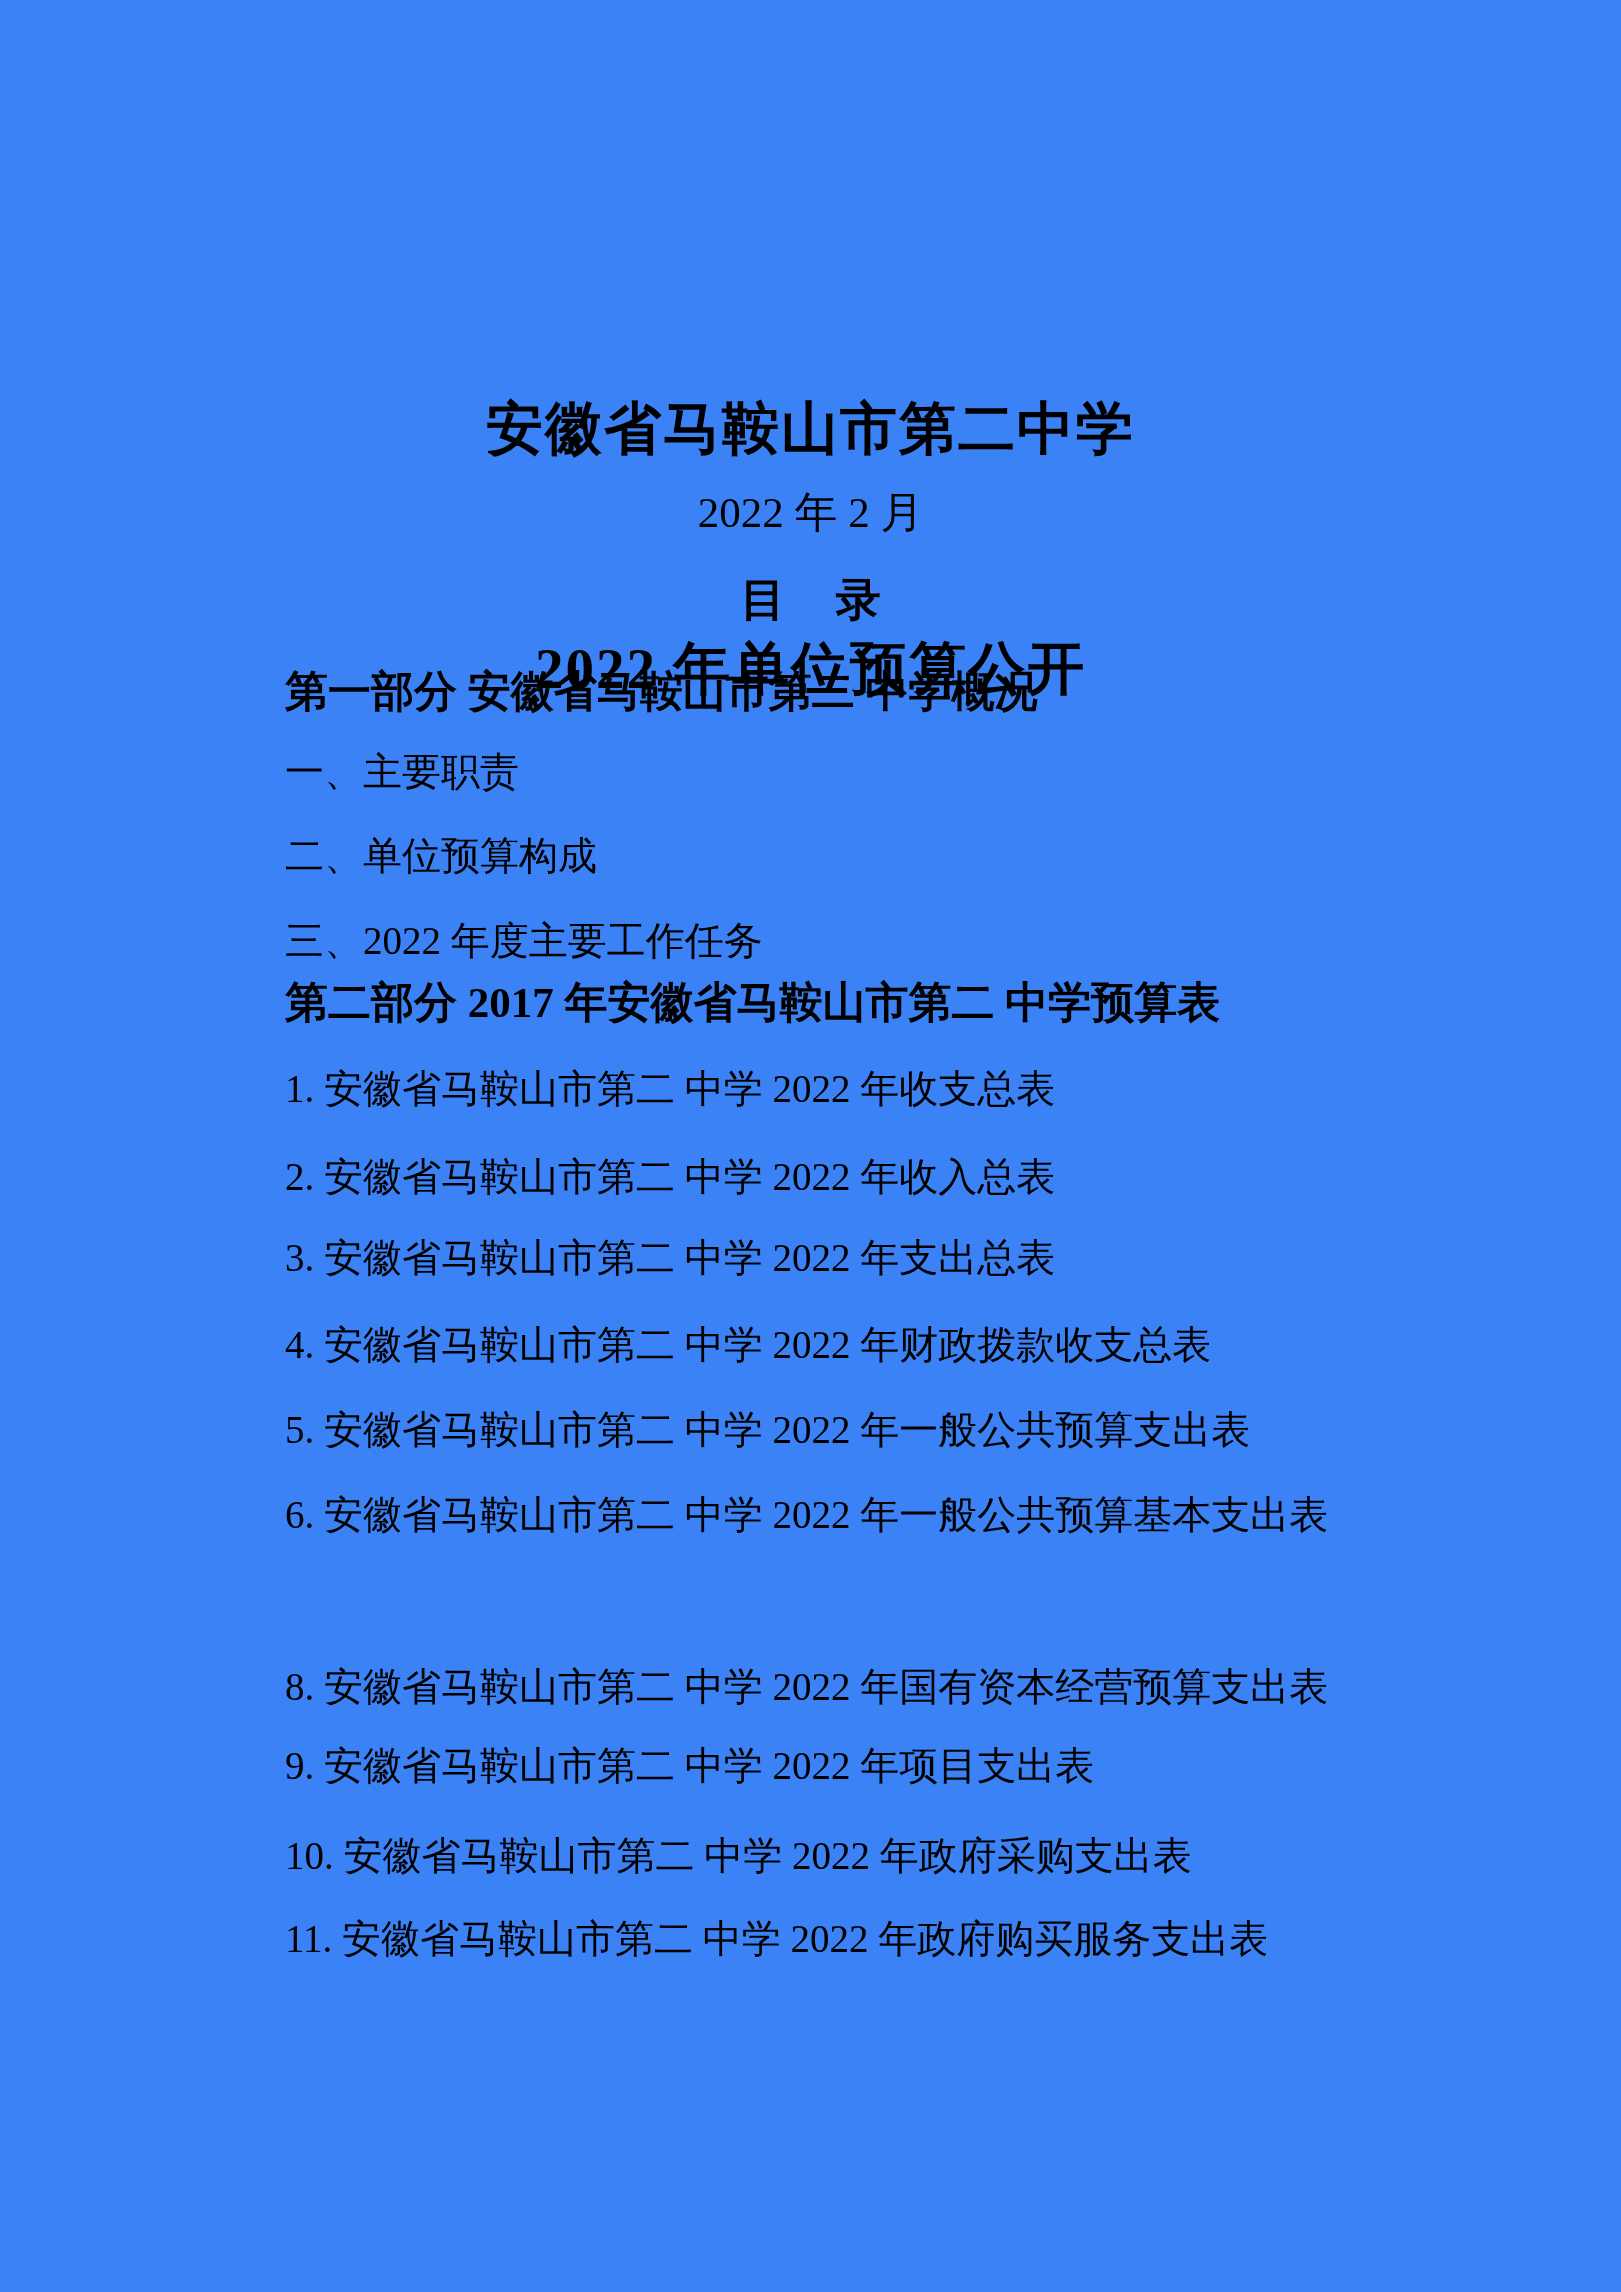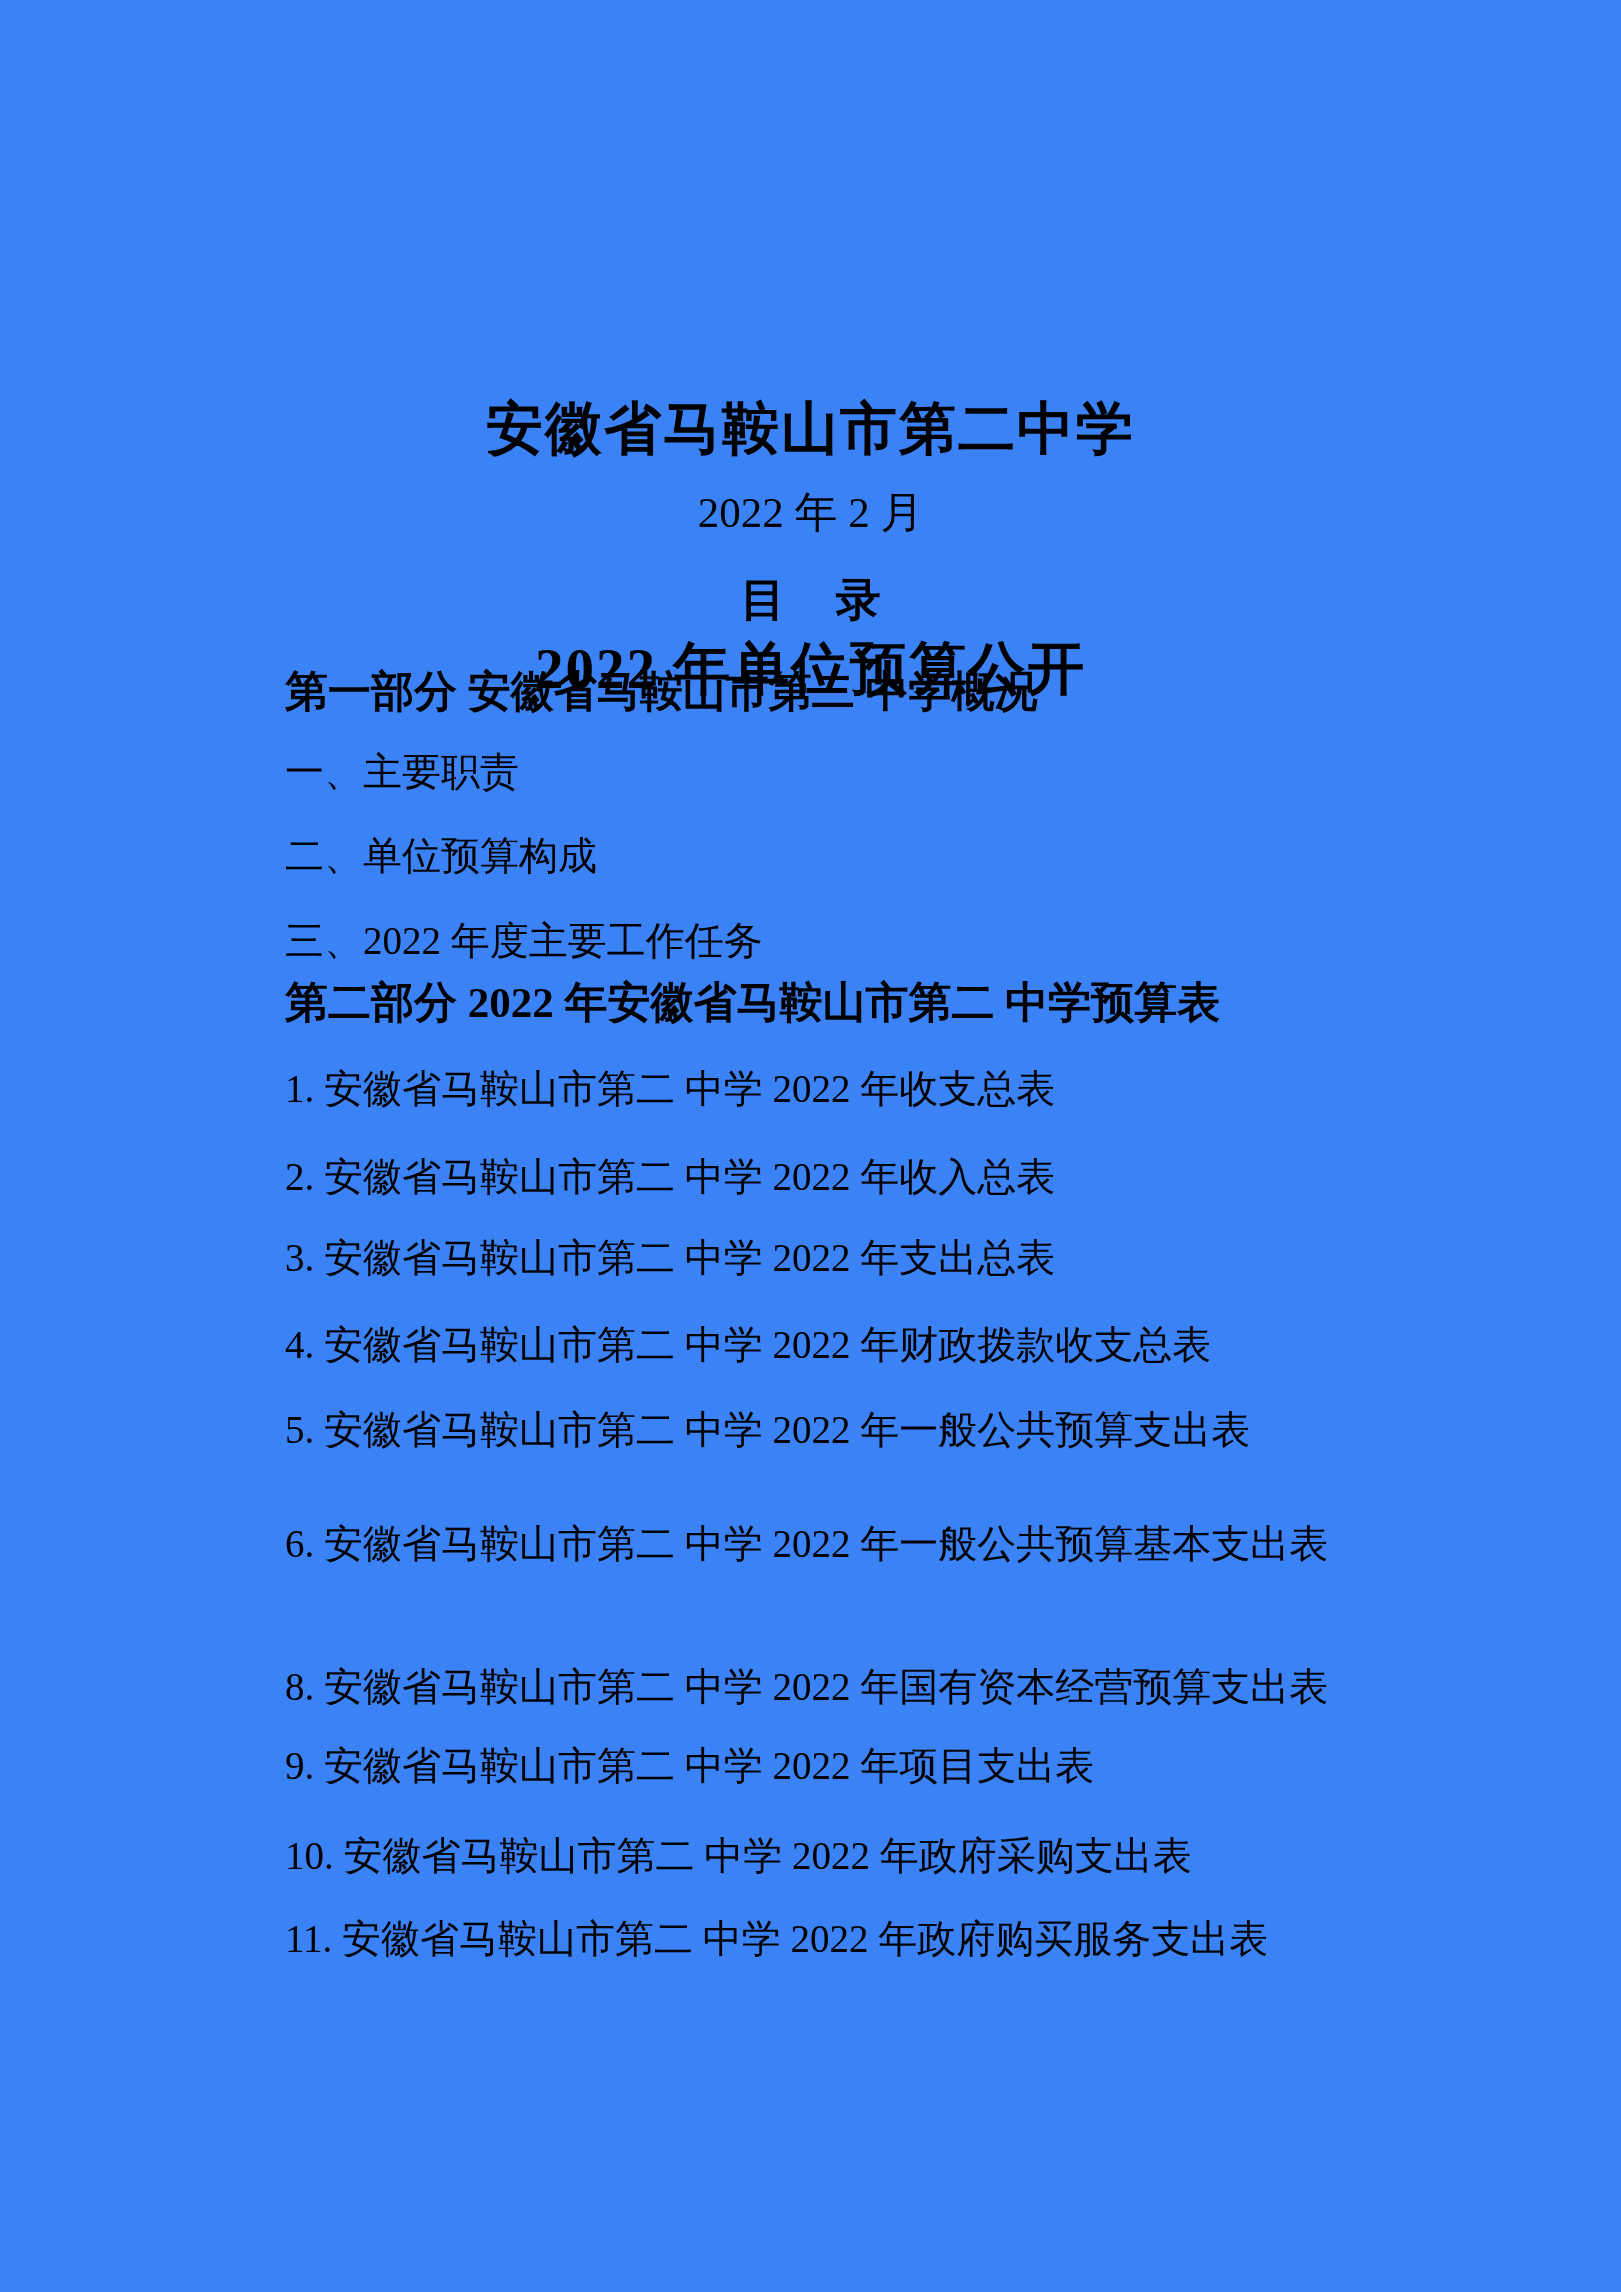--- a/index.html
+++ b/index.html
@@ -80,27 +80,27 @@
   <div class="date-line">2022 年 2 月</div>
 
   <div class="toc-title">目 录</div>
 
   <div class="part-heading" style="top:667px;">第一部分 安徽省马鞍山市第二 中学概况</div>
 
   <div class="toc-line" style="top:747px;">一、主要职责</div>
   <div class="toc-line" style="top:831px;">二、单位预算构成</div>
   <div class="toc-line" style="top:916px;">三、2022 年度主要工作任务</div>
 
-  <div class="part-heading" style="top:978px;">第二部分 2022 年安徽省马鞍山市第二 中学预算表</div>
+  <div class="part-heading" style="top:978px;">第二部分 2017 年安徽省马鞍山市第二 中学预算表</div>
 
   <div class="toc-line" style="top:1064px;">1. 安徽省马鞍山市第二 中学 2022 年收支总表</div>
   <div class="toc-line" style="top:1152px;">2. 安徽省马鞍山市第二 中学 2022 年收入总表</div>
   <div class="toc-line" style="top:1233px;">3. 安徽省马鞍山市第二 中学 2022 年支出总表</div>
   <div class="toc-line" style="top:1320px;">4. 安徽省马鞍山市第二 中学 2022 年财政拨款收支总表</div>
   <div class="toc-line" style="top:1405px;">5. 安徽省马鞍山市第二 中学 2022 年一般公共预算支出表</div>
-  <div class="toc-line" style="top:1490px;margin-top:29px;">6. 安徽省马鞍山市第二 中学 2022 年一般公共预算基本支出表</div>
+  <div class="toc-line" style="top:1490px;">6. 安徽省马鞍山市第二 中学 2022 年一般公共预算基本支出表</div>
   <div class="toc-line" style="top:1662px;">8. 安徽省马鞍山市第二 中学 2022 年国有资本经营预算支出表</div>
   <div class="toc-line" style="top:1741px;">9. 安徽省马鞍山市第二 中学 2022 年项目支出表</div>
   <div class="toc-line" style="top:1831px;">10. 安徽省马鞍山市第二 中学 2022 年政府采购支出表</div>
   <div class="toc-line" style="top:1914px;">11. 安徽省马鞍山市第二 中学 2022 年政府购买服务支出表</div>
 
 </div>
 
 
 </body></html>

